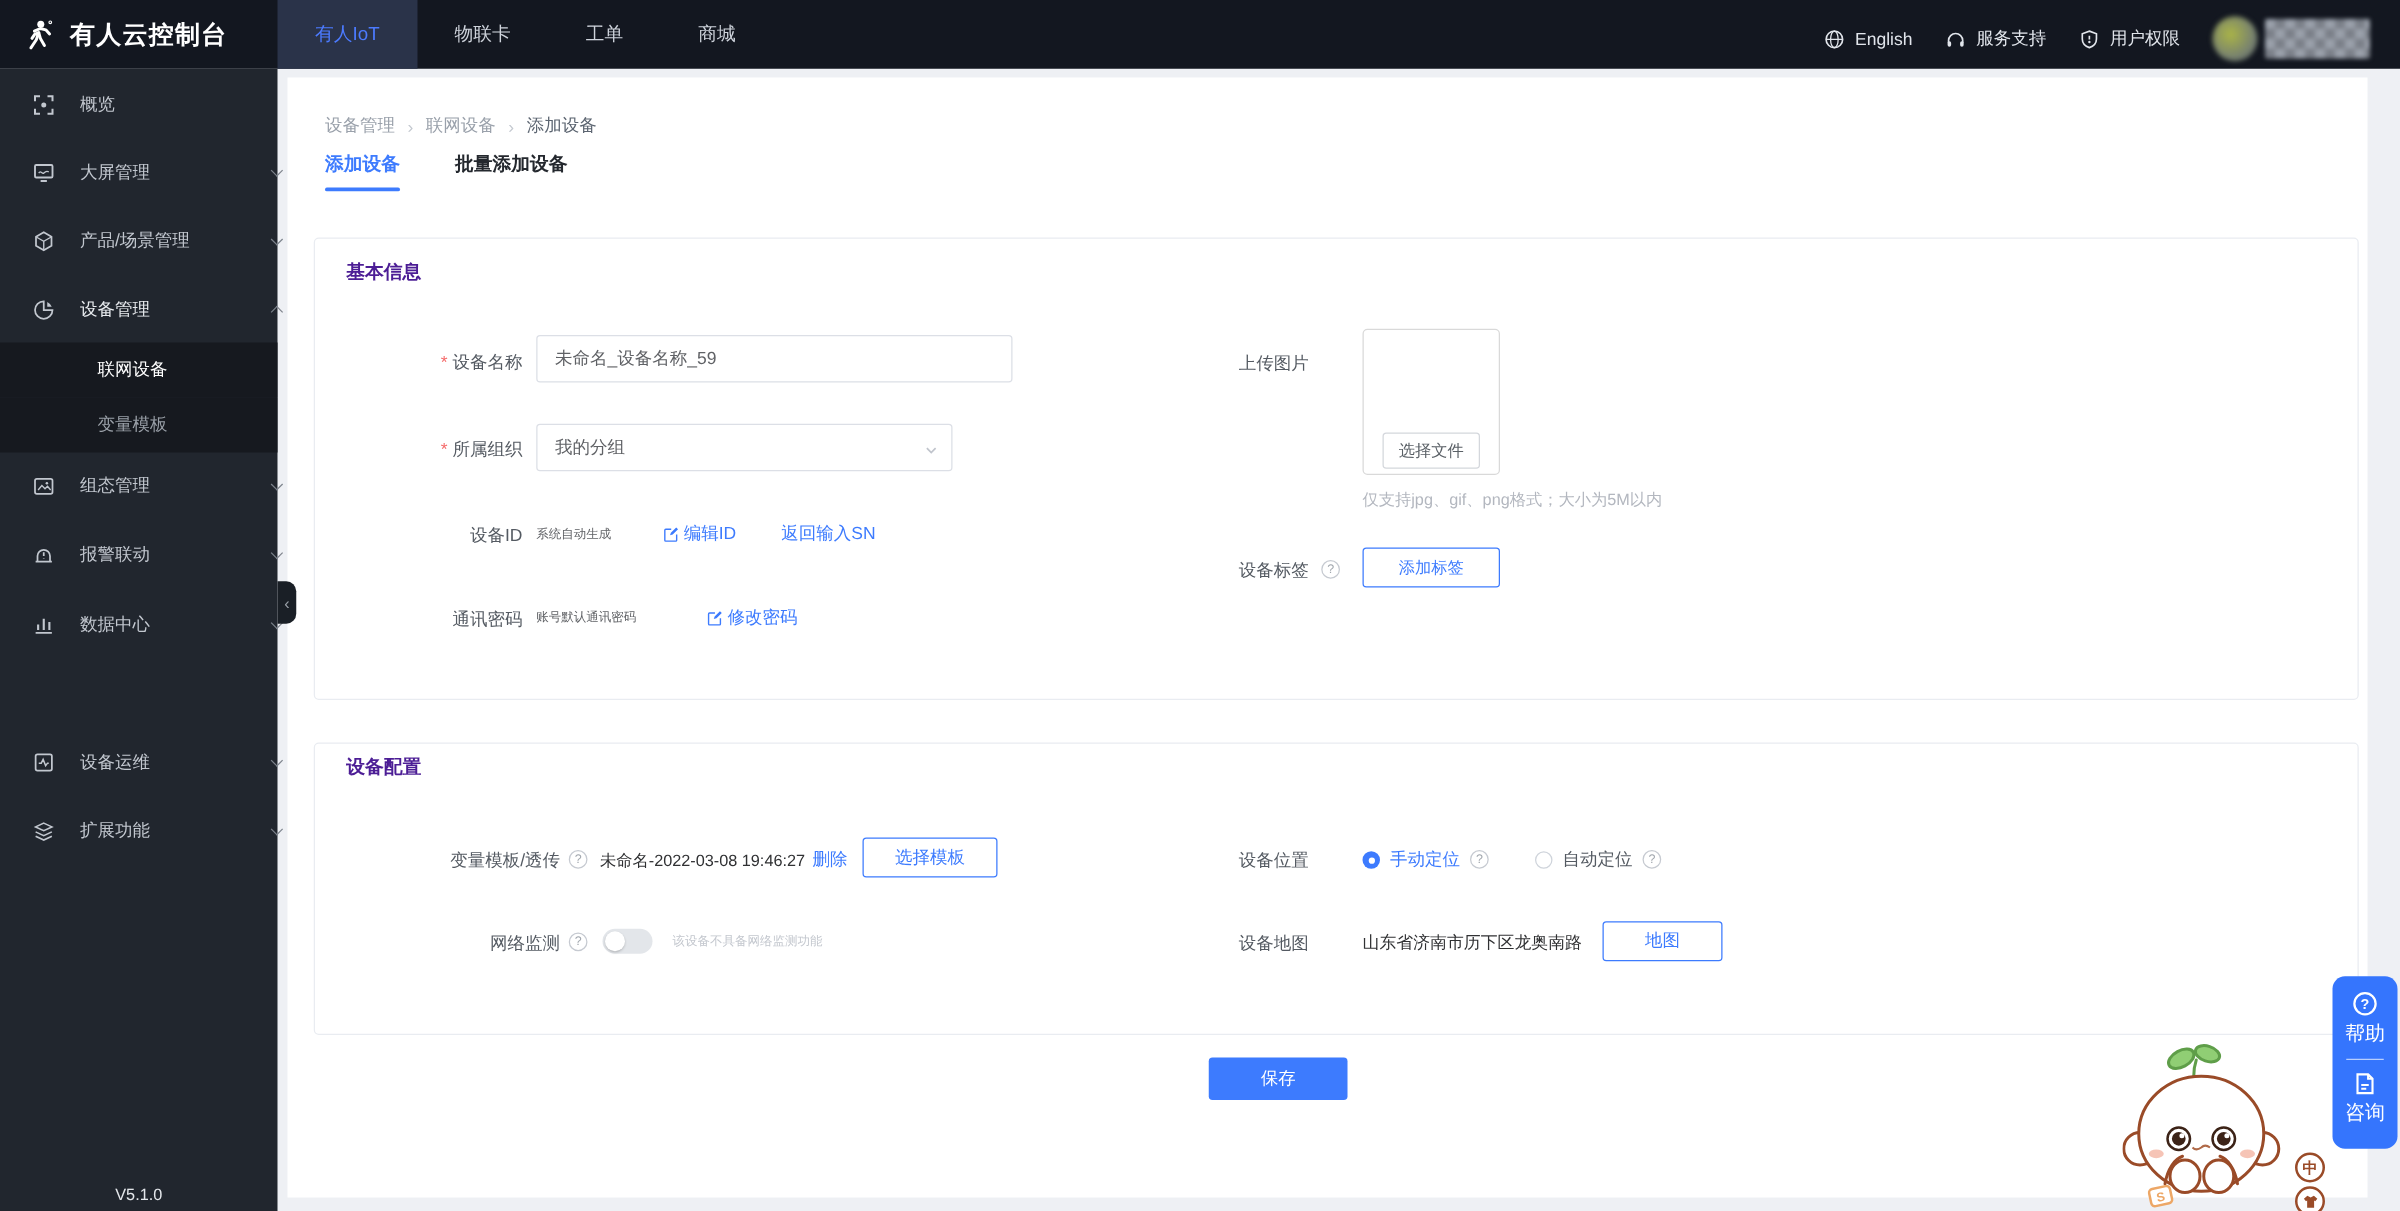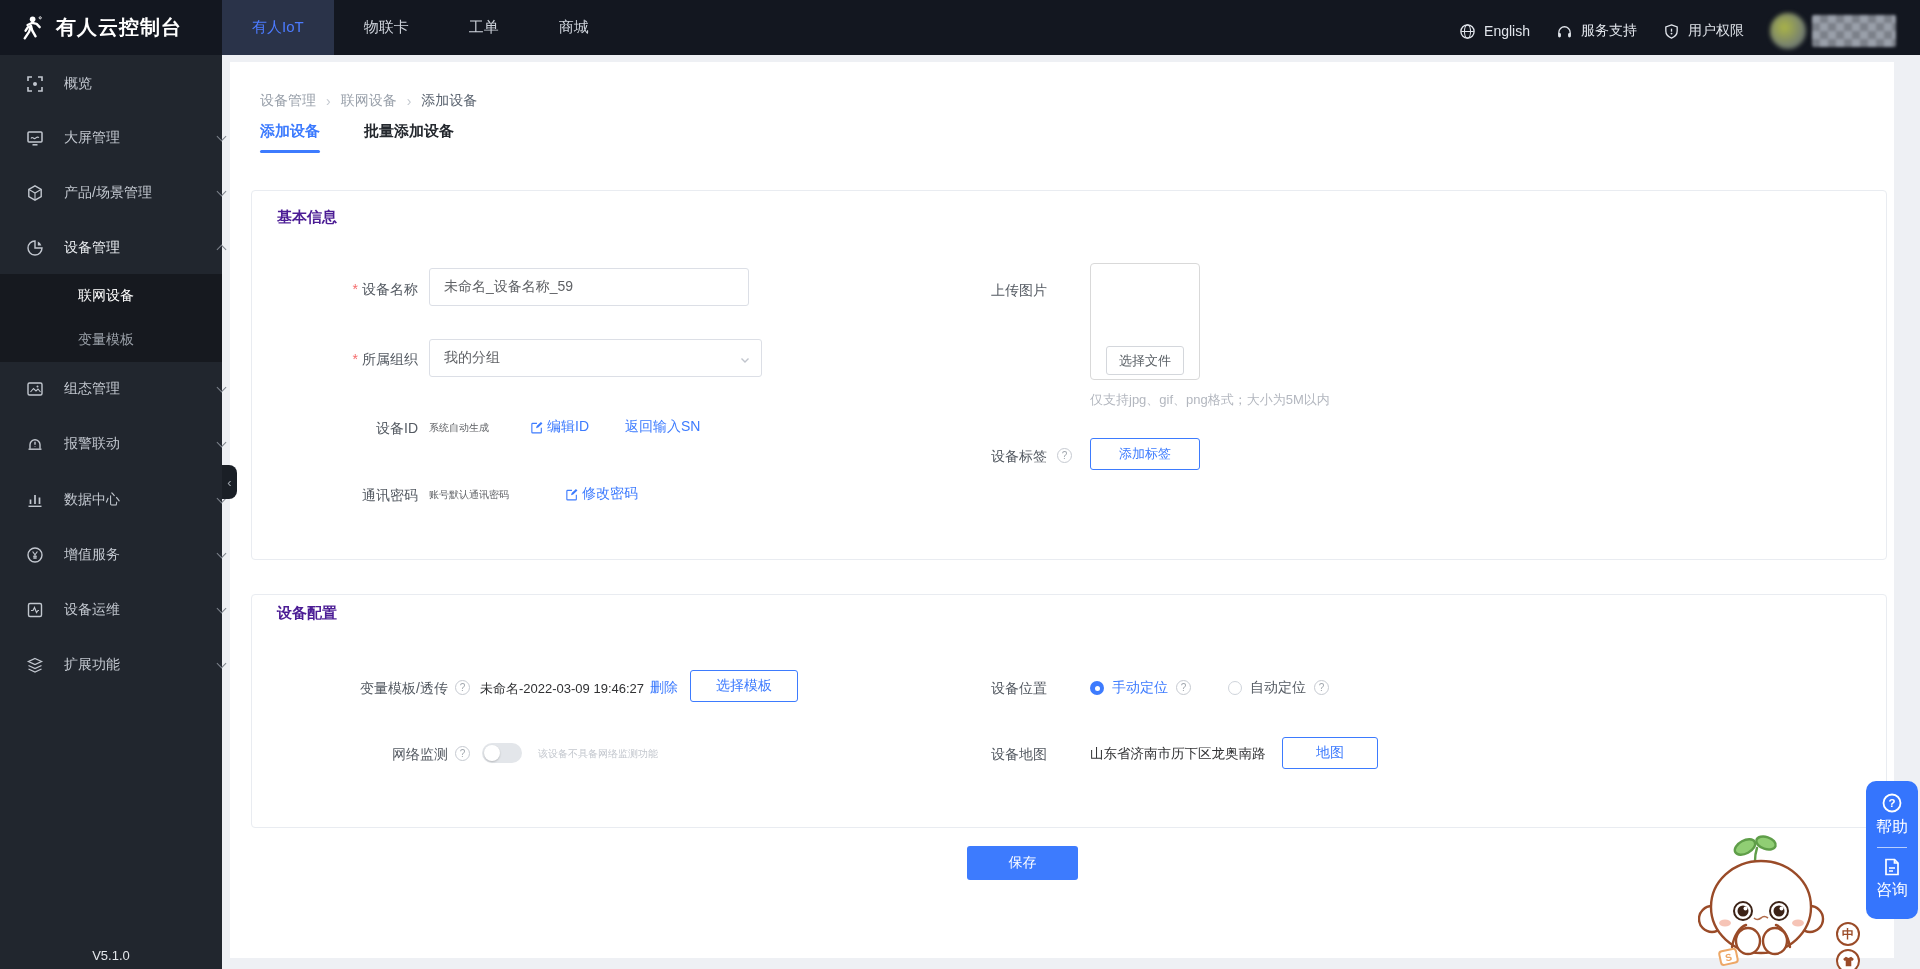--- a/index.html
+++ b/index.html
@@ -243,30 +243,20 @@
       <span class="s-icon">
         <svg width="18" height="18" viewBox="0 0 18 18">
             <path d="M4.5 13V8.5M9 13V4M13.5 13V6.5" stroke="currentColor" stroke-width="1.7"></path>
             <path d="M2.5 15.3h13" stroke="currentColor" stroke-width="1.4"></path>
           </svg>
       </span>
       <span class="s-label">数据中心</span>
       <span class="chev down"></span>
     </div>
 
-    <div class="side-item" style="top:478px;">
-      <span class="s-icon">
-        <svg width="18" height="18" viewBox="0 0 18 18">
-            <circle cx="9" cy="9" r="7" stroke="currentColor" fill="none" stroke-width="1.4"></circle>
-            <path d="M6.6 5.5L9 8.8l2.4-3.3M9 8.8V13M7 10.3h4M7 12h4" stroke="currentColor" fill="none" stroke-width="1.1"></path>
-          </svg>
-      </span>
-      <span class="s-label">增值服务</span>
-      <span class="chev down"></span>
-    </div>
 
     <div class="side-item" style="top:533px;">
       <span class="s-icon">
         <svg width="18" height="18" viewBox="0 0 18 18">
             <rect x="2.5" y="2.5" width="13" height="13" rx="1.5" stroke="currentColor" fill="none" stroke-width="1.4"></rect>
             <path d="M5 9.5h2l1.5-3 2 5 1.5-2h1" stroke="currentColor" fill="none" stroke-width="1.2"></path>
           </svg>
       </span>
       <span class="s-label">设备运维</span>
       <span class="chev down"></span>
@@ -303,21 +293,21 @@
   <div class="ptab active" style="left:260px;">添加设备</div>
   <div class="ptab-underline" style="left:260px;width:60px;"></div>
   <div class="ptab idle" style="left:364px;">批量添加设备</div>
 
   <div class="card" style="left:251px;top:190px;width:1636px;height:370px;"></div>
   <div class="card-title" style="left:277px;top:208px;">基本信息</div>
 
   <div class="lbl" style="left:278px;top:280px;width:140px;">
     <span class="req">*</span><span>设备名称</span>
   </div>
-  <input class="inputbox" style="left: 429px; top: 268px; width: 320px;" value="未命名_设备名称_59">
+  <input class="inputbox" style="left: 429px; top: 268px; width: 381px;" value="未命名_设备名称_59">
 
   <div class="lbl" style="left:278px;top:350px;width:140px;">
     <span class="req">*</span><span>所属组织</span>
   </div>
   <div class="selectbox" style="left:429px;top:339px;width:333px;">
     <span>我的分组</span>
     <span class="sel-chev">
       <svg width="12" height="12" viewBox="0 0 12 12">
           <path d="M2.5 4.5L6 8l3.5-3.5" stroke="#c0c4cc" stroke-width="1.4" fill="none"></path>
         </svg>
@@ -358,21 +348,21 @@
 
   <div class="lbl" style="left:930px;top:447px;width:117px;">设备标签</div>
   <div class="qicon" style="left:1057px;top:448px;">?</div>
   <div class="btn-outline" style="left:1090px;top:438px;width:110px;height:32px;">添加标签</div>
 
   <div class="card" style="left:251px;top:594px;width:1636px;height:234px;"></div>
   <div class="card-title" style="left:277px;top:604px;">设备配置</div>
 
   <div class="lbl" style="left:270px;top:679px;width:178px;">变量模板/透传</div>
   <div class="qicon" style="left:455px;top:680px;">?</div>
-  <div class="val dark" style="left:480px;top:680px;font-size:13px;">未命名-2022-03-09 19:46:27</div>
+  <div class="val dark" style="left:480px;top:680px;font-size:13px;">未命名-2022-03-08 19:46:27</div>
   <div class="link" style="left:650px;top:679px;">
     <span>删除</span>
   </div>
   <div class="btn-outline" style="left:690px;top:670px;width:108px;height:32px;font-size:14px;">选择模板</div>
 
   <div class="lbl" style="left:270px;top:745px;width:178px;">网络监测</div>
   <div class="qicon" style="left:455px;top:746px;">?</div>
   <div class="toggle" style="left:482px;top:743px;">
     <div class="knob"></div>
   </div>

